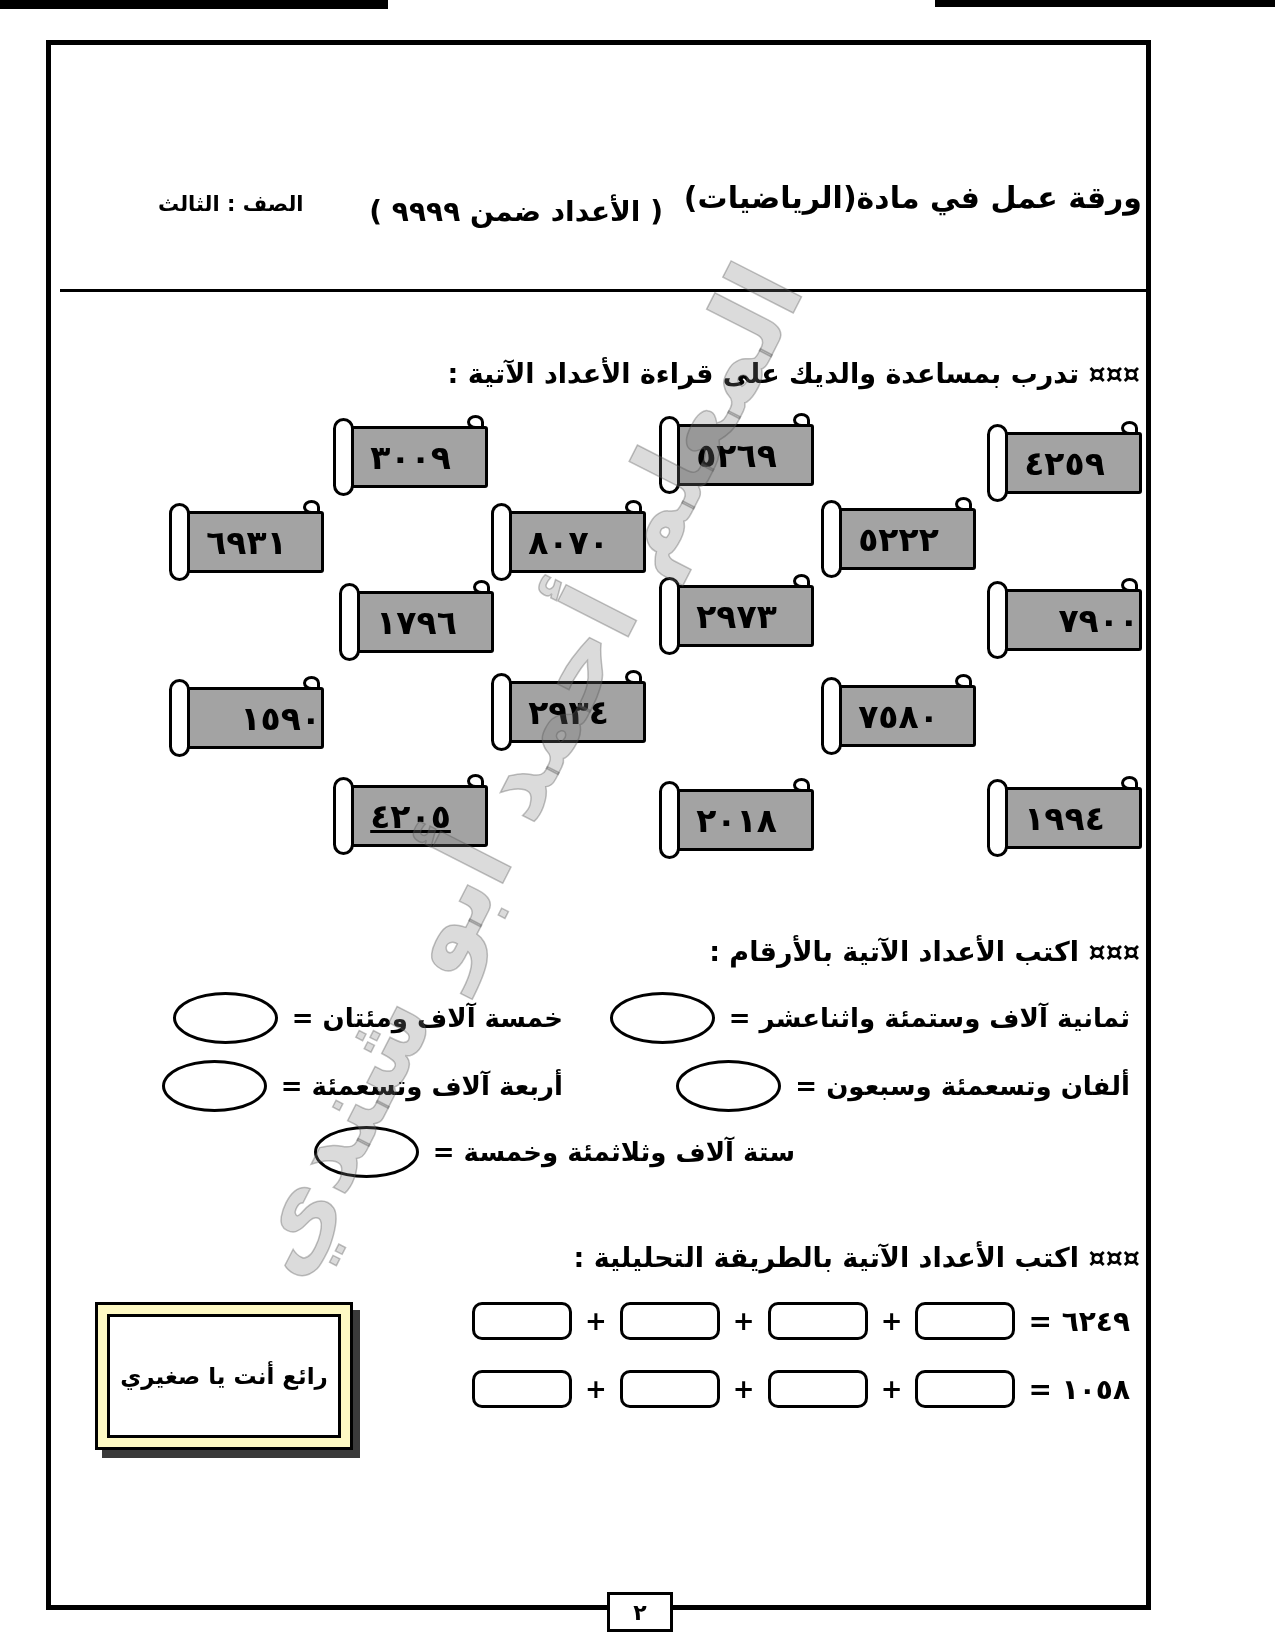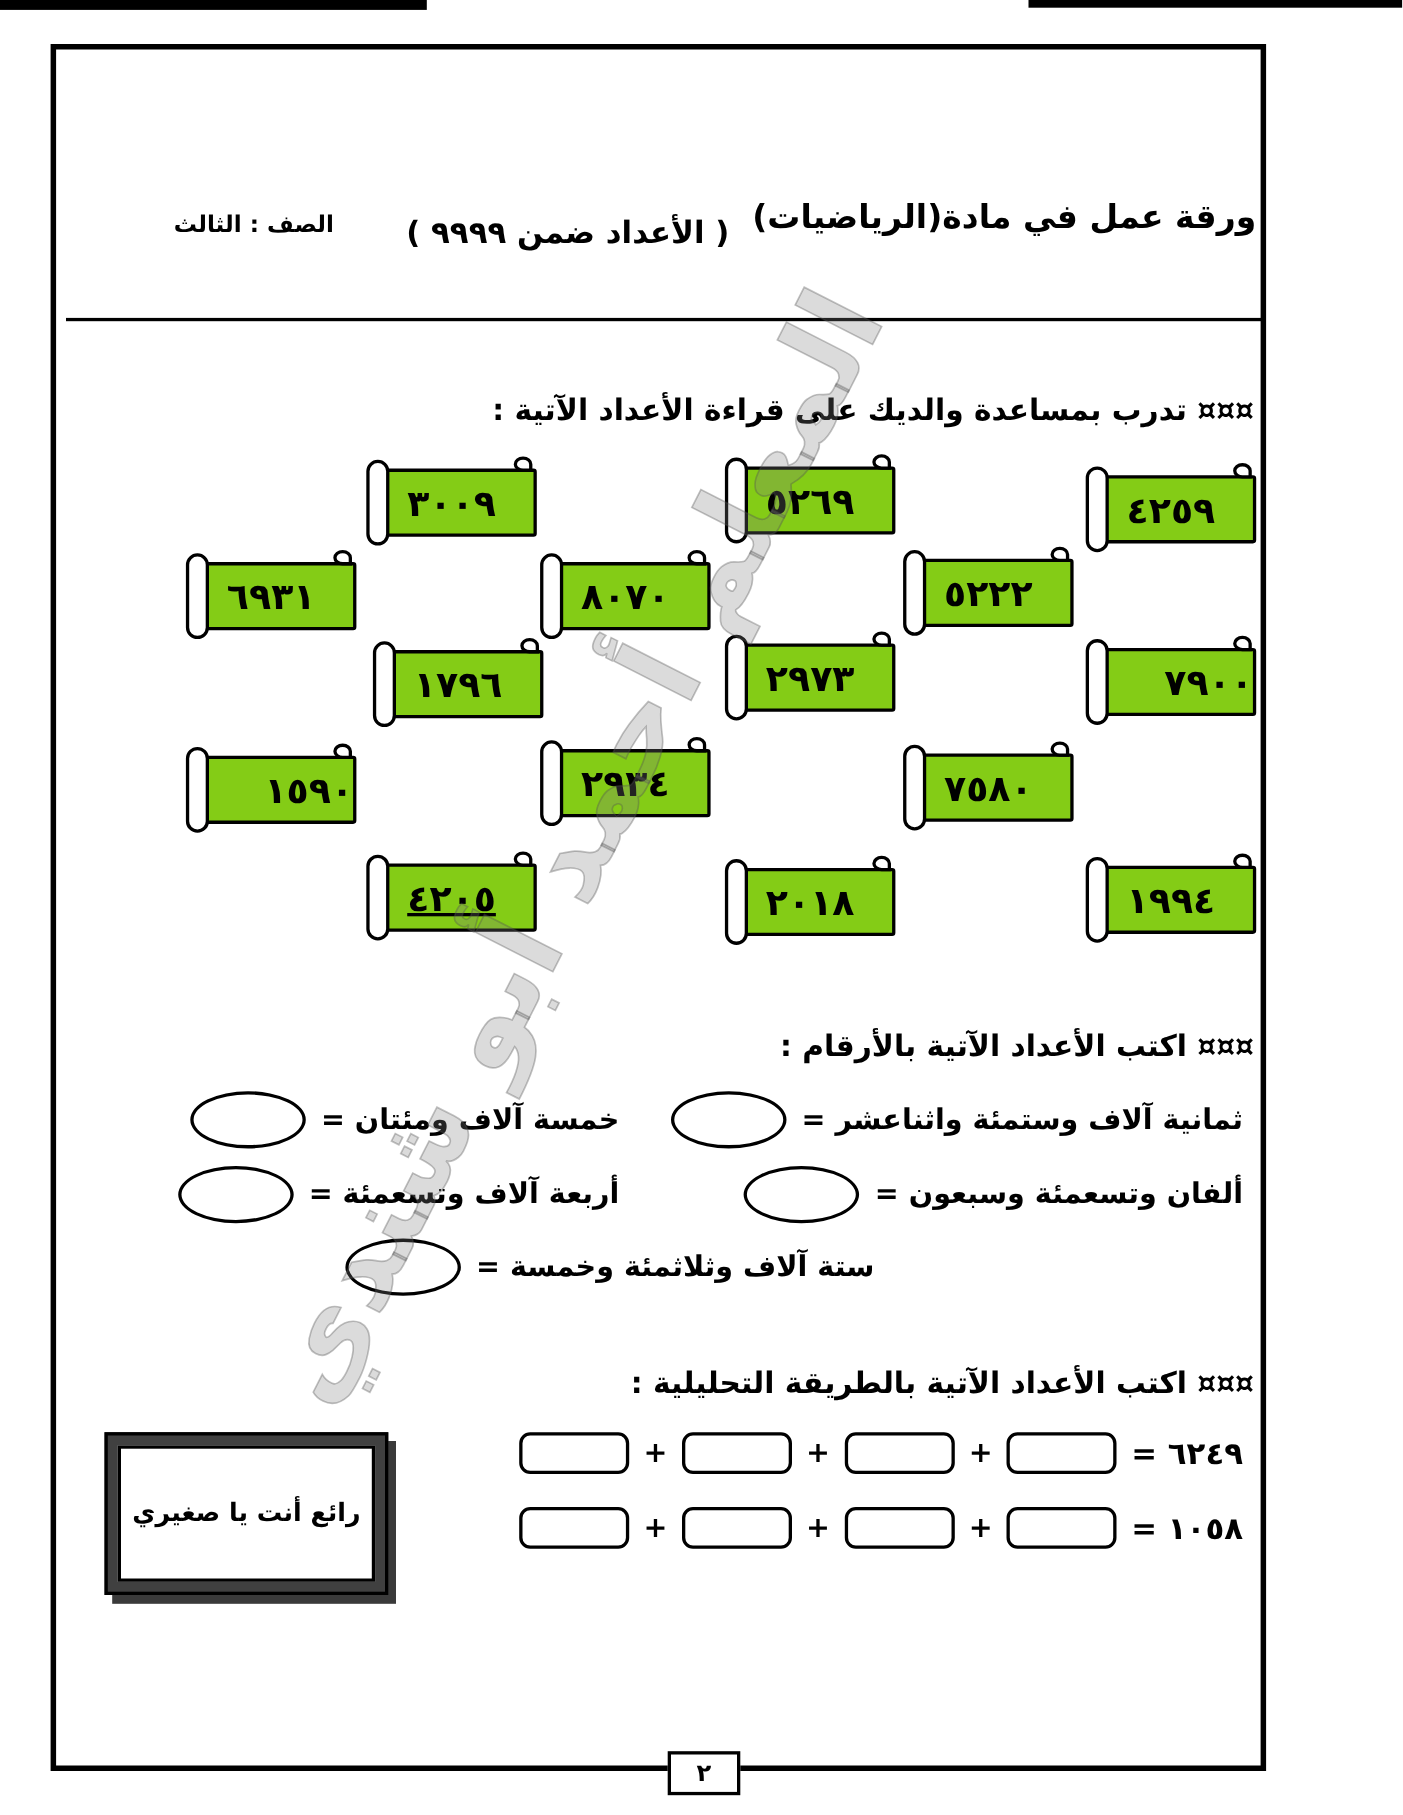--- a/index.html
+++ b/index.html
@@ -30,21 +30,21 @@
   .hdr-grade    { position:absolute; left:158px;  top:192px; font-size:21px; font-weight:bold; direction:rtl; white-space:nowrap; }
   .rule { position:absolute; left:60px; top:289px; width:1088px; height:3px; background:#000; }
 
   .heading { position:absolute; font-size:27px; font-weight:bold; direction:rtl; white-space:nowrap; z-index:2; }
   .h-reading  { right:135px; top:358px; }
   .h-digits   { right:135px; top:936px; }
   .h-expanded { right:135px; top:1242px; }
 
   
   .scroll {
-    position:absolute; width:146px; height:62px; background:#84cc16;
+    position:absolute; width:146px; height:62px; background:#a3a3a3;
     border:3px solid #000; border-radius:3px; box-sizing:border-box;
     display:flex; align-items:center; justify-content:center; z-index:2;
   }
   .roll {
     position:absolute; left:-12px; top:-11px; bottom:-11px; width:21px;
     background:#fff; border:3px solid #000; border-radius:11px; box-sizing:border-box;
   }
   .curl {
     position:absolute; top:-14px; right:1px; width:17px; height:14px;
     background:#fff; border:3px solid #000; border-radius:50% 50% 0 50%;
@@ -82,21 +82,21 @@
     display:inline-block; width:100px; height:38px; background:#fff;
     border:3px solid #000; border-radius:10px; box-sizing:border-box;
   }
   .plus { font-size:26px; font-weight:bold; }
   .er1 { right:145px; top:1302px; }
   .er2 { right:145px; top:1370px; }
 
   
   .award {
     position:absolute; left:95px; top:1302px; width:258px; height:148px;
-    background:#404040; border:3px solid #000; box-sizing:border-box;
+    background:#fef9c3; border:3px solid #000; box-sizing:border-box;
     box-shadow:7px 8px 0 #3a3a3a; z-index:2;
   }
   .award-inner {
     position:absolute; left:9px; right:9px; top:9px; bottom:9px;
     background:#fff; border:3px solid #000; box-sizing:border-box;
     display:flex; align-items:center; justify-content:center;
   }
   .award-inner span { font-size:23px; font-weight:bold; direction:rtl; white-space:nowrap; }
 
   .page-num {

